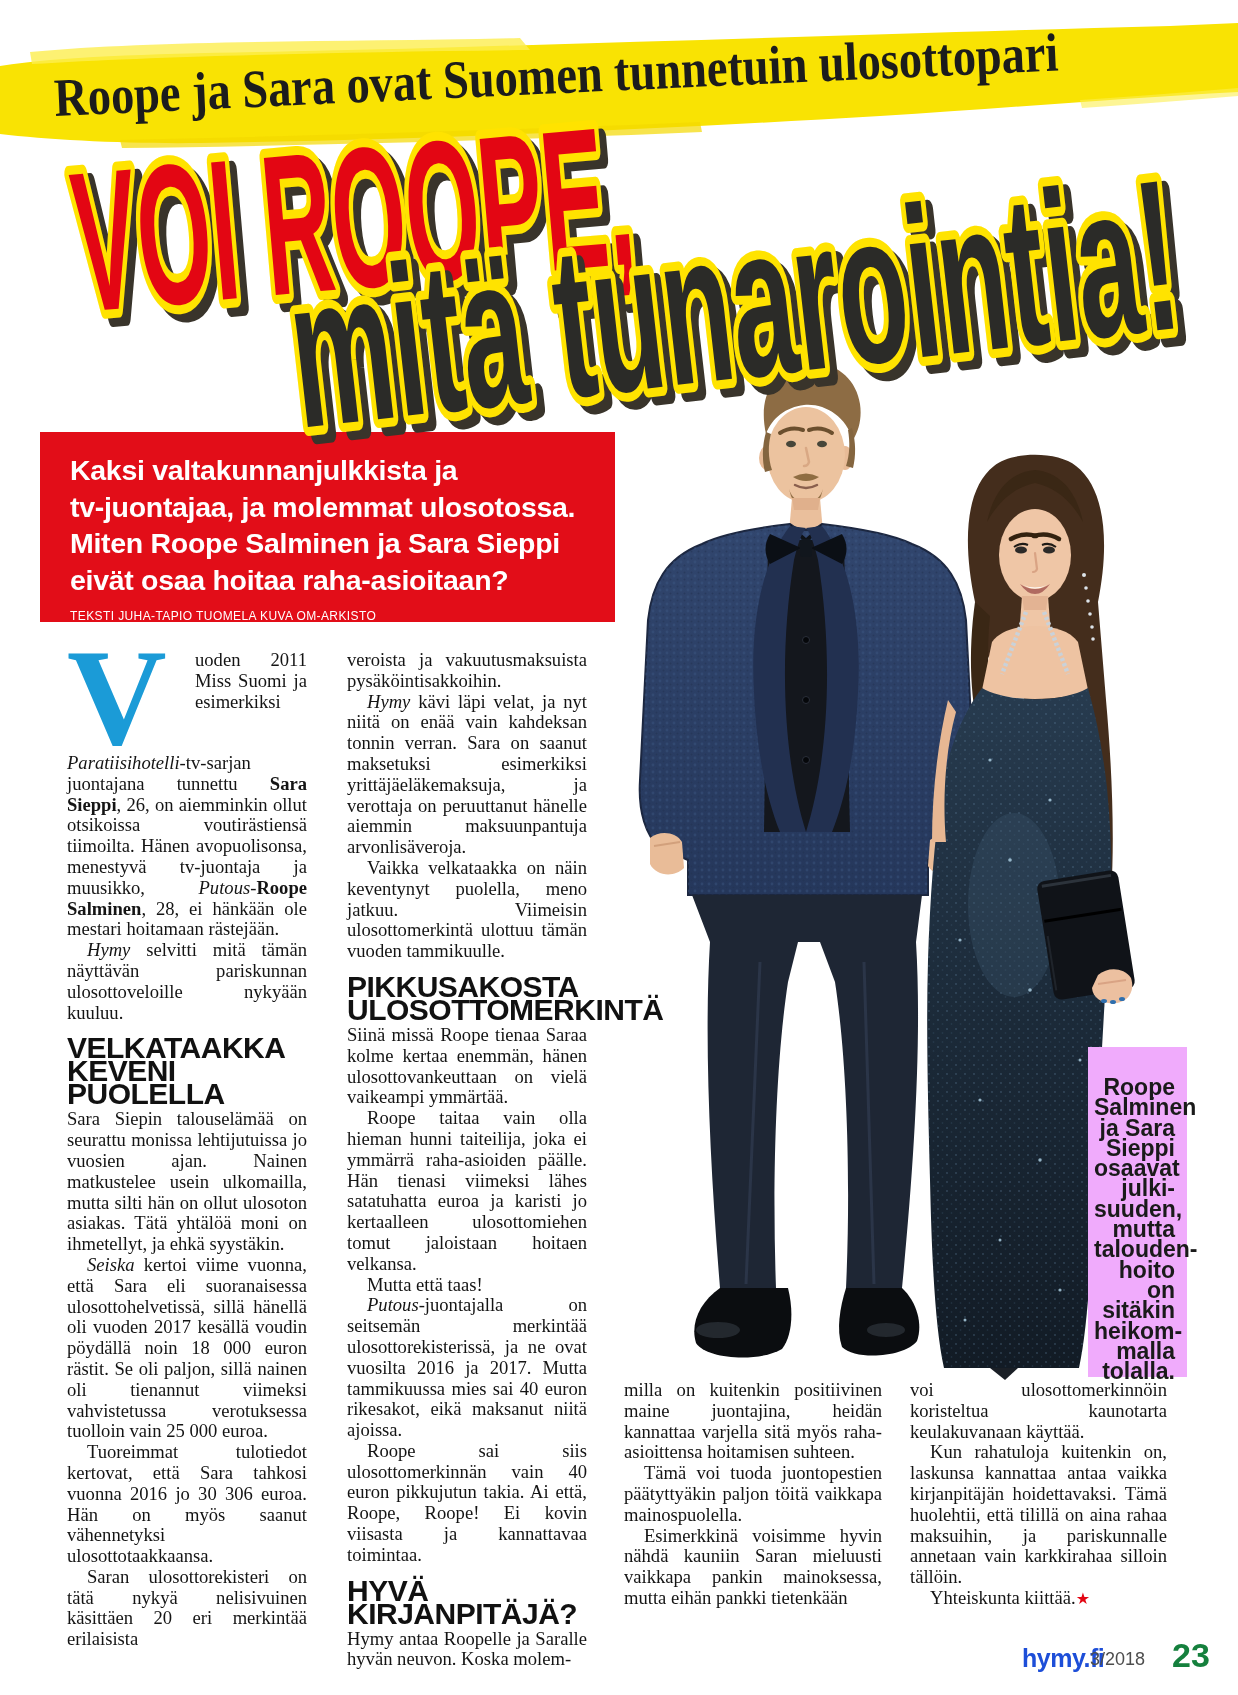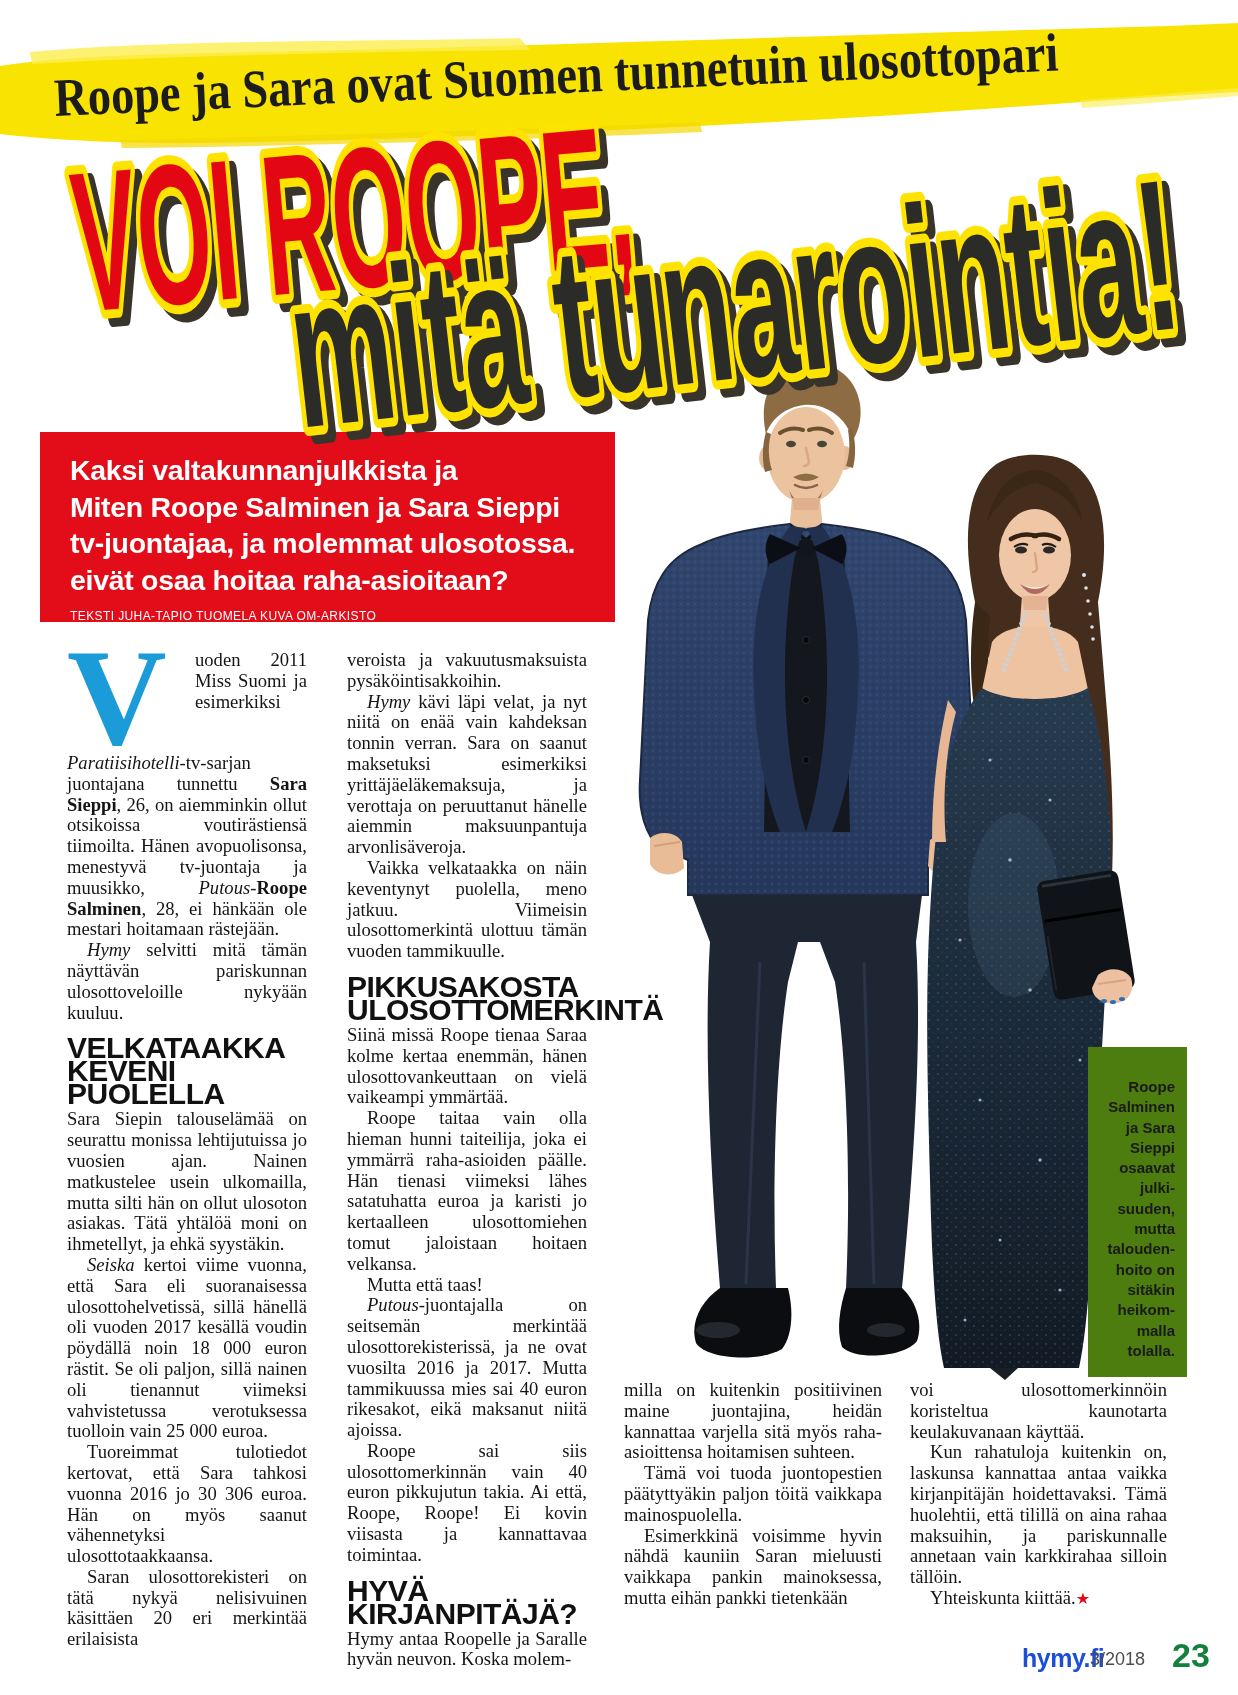--- a/index.html
+++ b/index.html
@@ -26,23 +26,23 @@
   .col-3{left:624px;top:1380px;width:258px;}
   .col-4{left:910px;top:1380px;width:257px;}
   .dc{float:left;width:128px;height:103px;font-family:"Liberation Serif",serif;font-weight:700;
       font-size:138px;line-height:96px;color:#1b9bd7;}
   .r-i{font-style:italic;}
   .r-b{font-weight:700;}
   .r-star{color:#e30613;font-family:"DejaVu Sans",sans-serif;font-size:16px;}
   
   .photo-svg{position:absolute;left:555px;top:360px;width:590px;height:1020px;z-index:1;}
   
-  .caption{position:absolute;left:1088px;top:1047px;width:99px;height:330px;background:#4d7c0f;z-index:5;
+  .caption{position:absolute;left:1088px;top:1047px;width:99px;height:330px;background:#f0abfc;z-index:5;
            box-sizing:border-box;padding:30px 12px 0 6px;text-align:right;color:#1a1a1a;
-           font-family:"Liberation Sans",sans-serif;font-weight:700;font-size:15px;line-height:20.3px;}
+           font-family:"Liberation Sans",sans-serif;font-weight:700;font-size:23px;line-height:20.3px;}
   
   .footer{position:absolute;left:0;top:1636px;width:1238px;height:40px;z-index:2;}
   .f-logo{position:absolute;left:1022px;top:8px;font-family:"Liberation Sans",sans-serif;font-weight:700;
           font-size:25px;color:#1d4ed8;letter-spacing:-0.5px;}
   .f-issue{position:absolute;left:1090px;top:13px;font-family:"Liberation Sans",sans-serif;font-size:18px;color:#4d4d4d;}
   .f-page{position:absolute;left:1172px;top:0;font-family:"Liberation Sans",sans-serif;font-weight:700;
           font-size:34px;color:#15803d;}
 </style>
 </head>
 <body>
@@ -223,22 +223,22 @@
     <g transform="translate(300,428) rotate(-6.5)" font-family="Liberation Sans, sans-serif" font-weight="700" font-size="215">
       <text transform="translate(7,9)" fill="#39342b" stroke="#39342b" stroke-width="18" stroke-linejoin="round" textLength="890" lengthAdjust="spacingAndGlyphs">mitä tunarointia!</text>
       <text fill="#ffe300" stroke="#ffe300" stroke-width="18" stroke-linejoin="round" textLength="890" lengthAdjust="spacingAndGlyphs">mitä tunarointia!</text>
       <text fill="#2b2b28" textLength="890" lengthAdjust="spacingAndGlyphs">mitä tunarointia!</text>
     </g>
   </svg>
 
   <div class="lead-box">
     <div class="lead-lines">
         <div>Kaksi valtakunnanjulkkista ja</div>
+        <div>tv-juontajaa, ja molemmat ulosotossa.</div>
         <div>Miten Roope Salminen ja Sara Sieppi</div>
-        <div>tv-juontajaa, ja molemmat ulosotossa.</div>
         <div>eivät osaa hoitaa raha-asioitaan?</div>
       </div>
     <div class="byline">TEKSTI JUHA-TAPIO TUOMELA KUVA OM-ARKISTO</div>
   </div>
 
   <div class="col col-1">
       <p class="ni"><span class="dc">V</span><span>uoden 2011 Miss Suomi ja esimerkiksi </span><span class="r-i">Paratiisihotelli</span><span>-tv-sarjan juontajana tunnettu </span><span class="r-b">Sara Sieppi</span><span>, 26, on aiemminkin ollut otsikoissa voutirästiensä tiimoilta. Hänen avopuolisonsa, menestyvä tv-juontaja ja muusikko, </span><span class="r-i">Putous</span><span>-</span><span class="r-b">Roope Salminen</span><span>, 28, ei hänkään ole mestari hoitamaan rästejään.</span></p>
       <p><span class="r-i">Hymy</span><span> selvitti mitä tämän näyttävän pariskunnan ulosottoveloille nykyään kuuluu.</span></p>
       <h3>
         <div>VELKATAAKKA</div>

